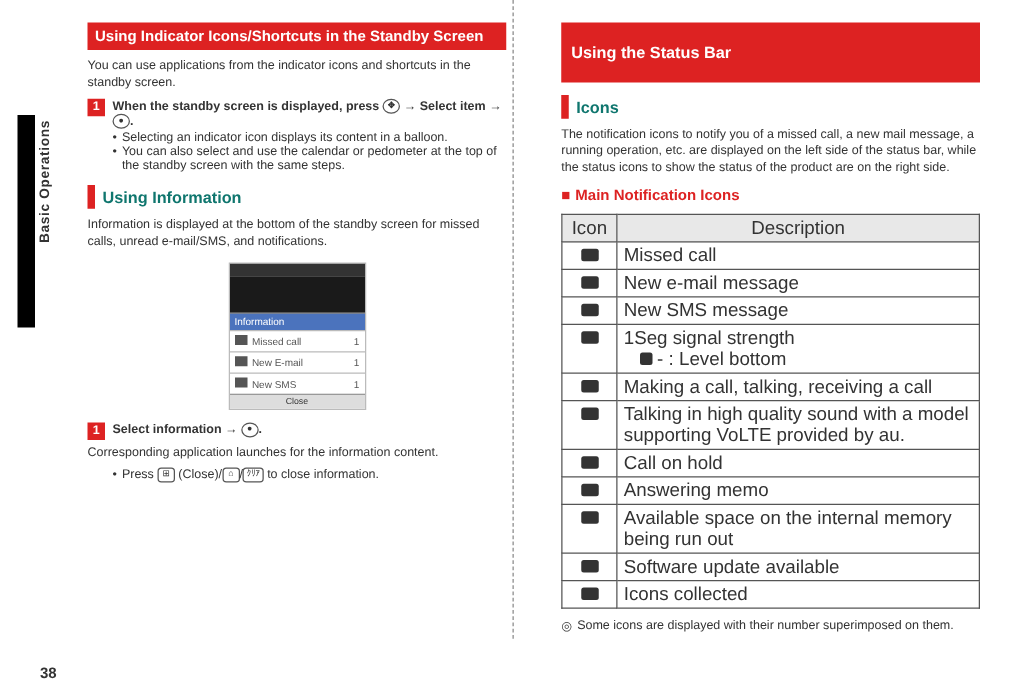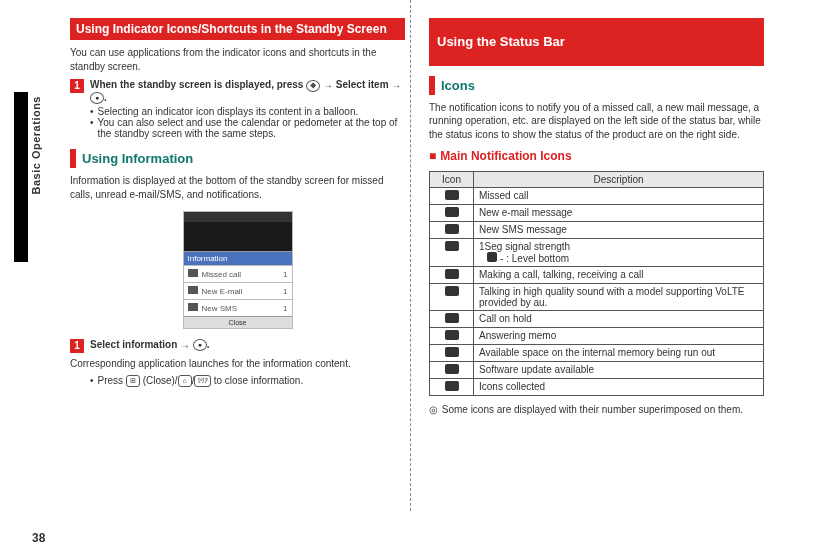--- a/index.html
+++ b/index.html
@@ -33,21 +33,21 @@
     left: 30px;
     top: 96px;
     writing-mode: vertical-rl;
     transform: rotate(180deg);
     font-weight: bold;
     font-size: 11px;
     letter-spacing: 0.5px;
   }
   .columns {
     display: flex;
-    gap: 24px;
+    gap: 44px;
     margin-left: 48px;
   }
   .col {
     width: 335px;
     position: relative;
   }
   .divider {
     position: absolute;
     top: 0;
     bottom: 40px;
@@ -132,21 +132,21 @@
   }
   .phone-top { background: #333; color: #eee; padding: 2px 4px; font-size: 6px; }
   .phone-body { height: 30px; background: #1a1a1a; border-bottom: 1px solid #999;}
   .phone-info-title { background: #4b73bd; color: #fff; padding: 2px 4px; }
   .phone-row { border-top: 1px solid #bbb; padding: 3px 4px; display: flex; justify-content: space-between; align-items: center;}
   .phone-row .ico { width:10px; height:8px; background:#555; margin-right:4px; display:inline-block; }
   .phone-close { background: #ddd; text-align: center; padding: 2px; border-top: 1px solid #999; font-size: 7px; color:#333;}
   table {
     border-collapse: collapse;
     width: 100%;
-    font-size: 10px;
+    font-size: 15px;
   }
   th, td {
     border: 1px solid #555;
     padding: 2px 5px;
     text-align: left;
     vertical-align: top;
   }
   th { background: #e8e8e8; font-weight: normal; text-align: center; }
   td.icon-cell { width: 44px; text-align: center; }
   .tiny-icon {

